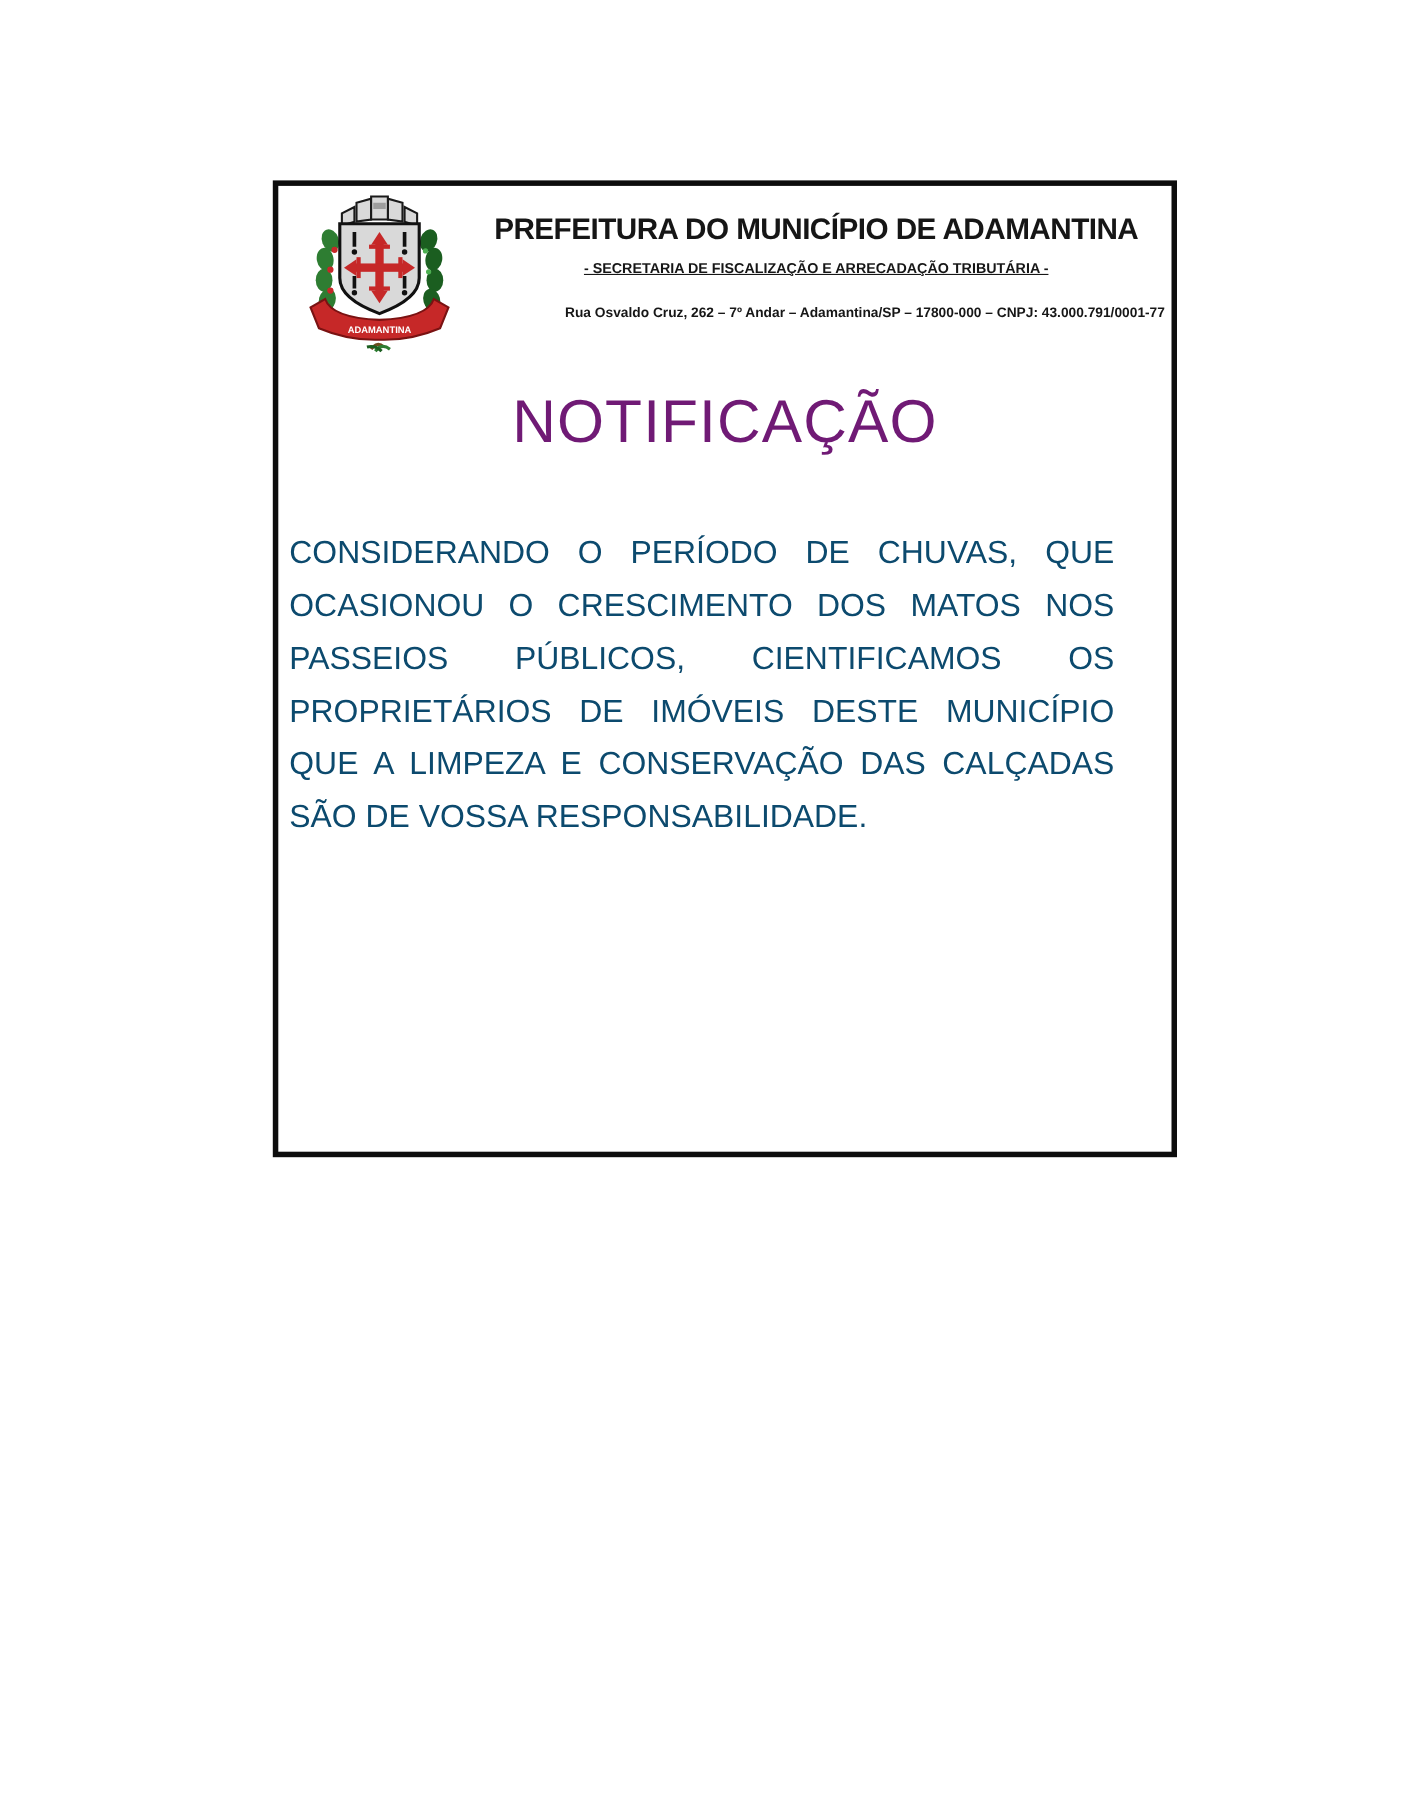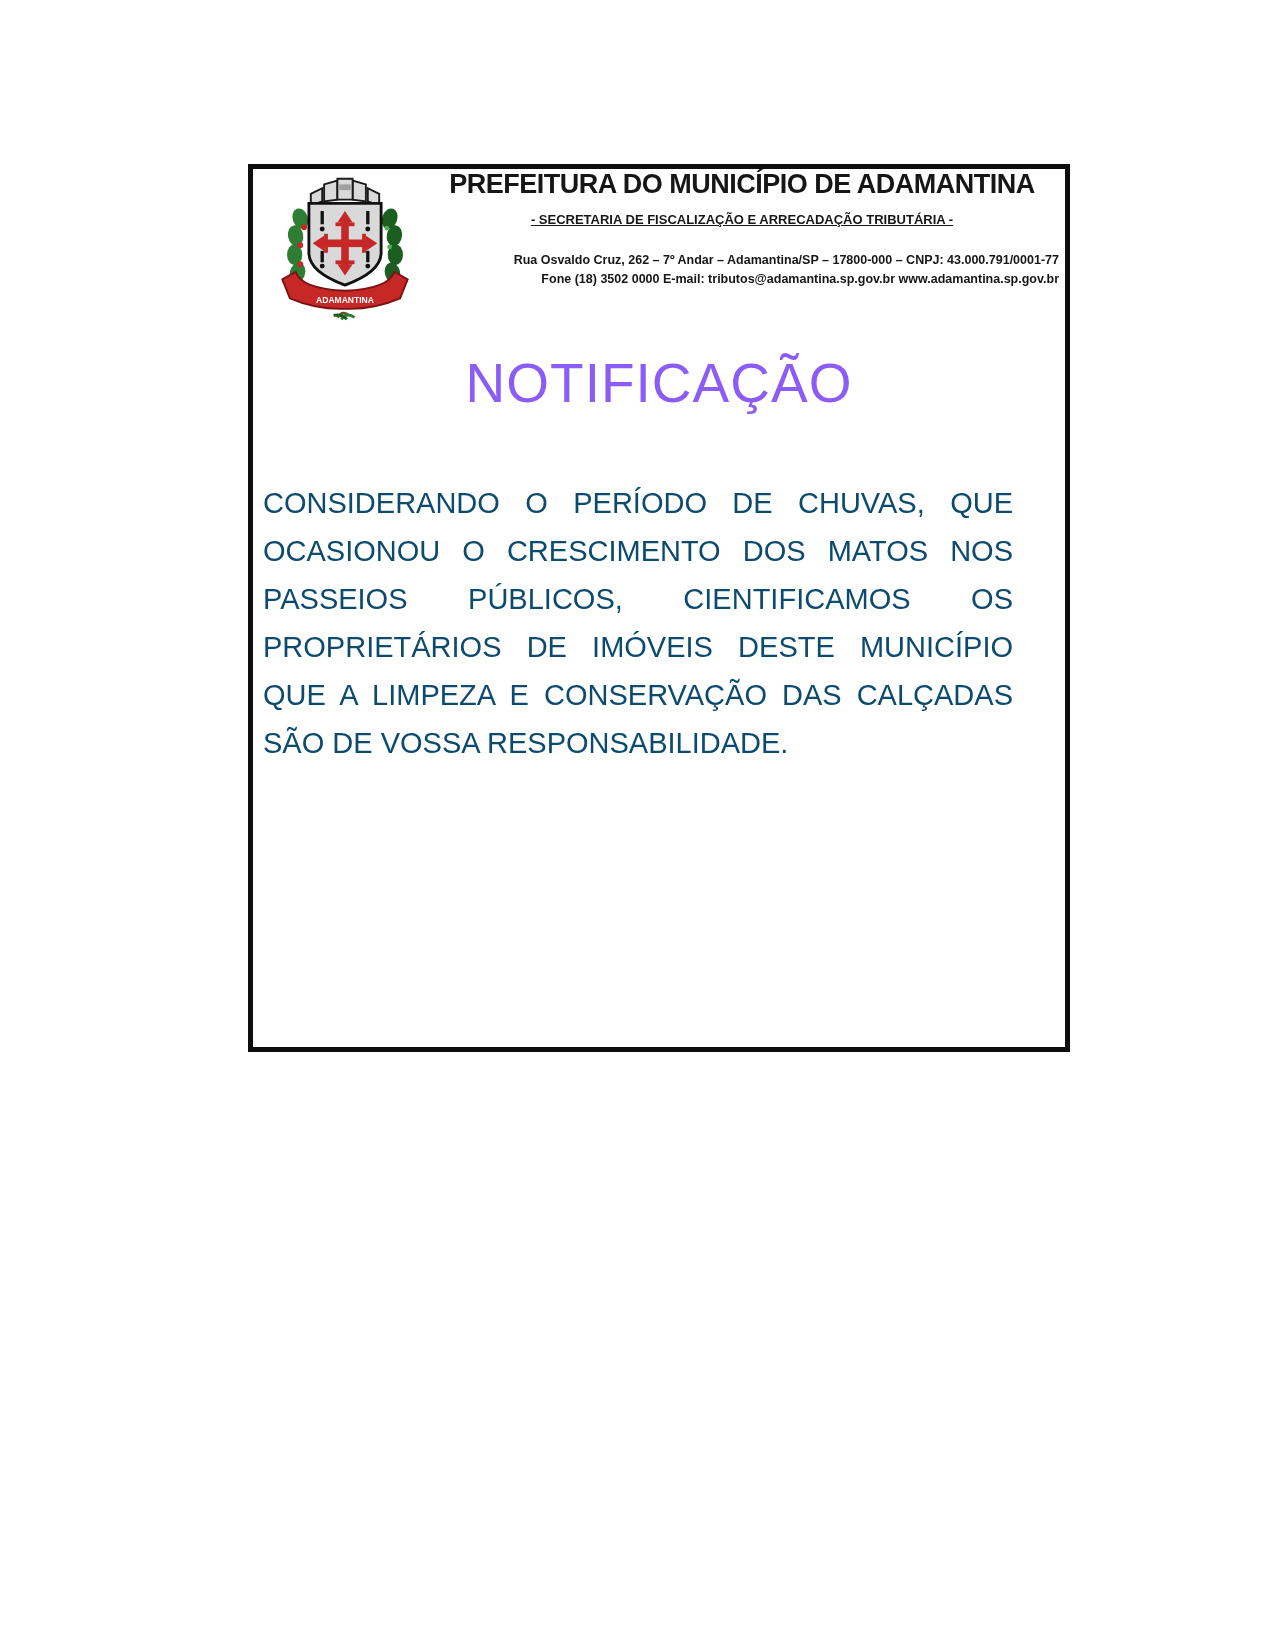--- a/index.html
+++ b/index.html
@@ -25,21 +25,21 @@
   .crest {
     position: absolute;
     left: 12px;
     top: 4px;
     width: 160px;
     height: 152px;
   }
   .header-text {
     position: absolute;
     left: 172px;
-    top: 0;
+    top: 24px;
     right: 6px;
     text-align: center;
     font-weight: bold;
   }
   .header-title {
     font-size: 27px;
     letter-spacing: -0.5px;
     white-space: nowrap;
     color: #161616;
   }
@@ -61,21 +61,21 @@
   }
   .doc-title {
     position: absolute;
     top: 182px;
     left: 0;
     width: 100%;
     text-align: center;
     font-size: 55px;
     font-weight: 400;
     letter-spacing: 1px;
-    color: #8b5cf6;
+    color: #701a75;
   }
   .para {
     position: absolute;
     left: 10px;
     width: 750px;
     font-size: 29px;
     line-height: 48px;
     text-align: justify;
     text-align-last: left;
     color: #0c4a6e;
@@ -157,21 +157,20 @@
         <path d="M76,154 Q82,146 90,152" stroke="#2e7d32"></path>
         <path d="M68,150 Q76,148 82,154" stroke="#1b5e20"></path>
       </g>
     </svg>
 
     <div class="header-text">
       <div class="header-title">PREFEITURA DO MUNICÍPIO DE ADAMANTINA</div>
       <div class="header-subtitle">- SECRETARIA DE FISCALIZAÇÃO E ARRECADAÇÃO TRIBUTÁRIA -</div>
       <div class="header-addr">
         <div>Rua Osvaldo Cruz, 262 – 7º Andar – Adamantina/SP – 17800-000 – CNPJ: 43.000.791/0001-77</div>
-        <div>Fone (18) 3502 0000   E-mail: tributos@adamantina.sp.gov.br   www.adamantina.sp.gov.br</div>
       </div>
     </div>
 
     <div class="doc-title">NOTIFICAÇÃO</div>
 
     <div class="para para-1">CONSIDERANDO O PERÍODO DE CHUVAS, QUE OCASIONOU O CRESCIMENTO DOS MATOS NOS PASSEIOS PÚBLICOS, CIENTIFICAMOS OS PROPRIETÁRIOS DE IMÓVEIS DESTE MUNICÍPIO QUE A LIMPEZA E CONSERVAÇÃO DAS CALÇADAS SÃO DE VOSSA RESPONSABILIDADE.</div>
 
   </div>
 </div>
 

